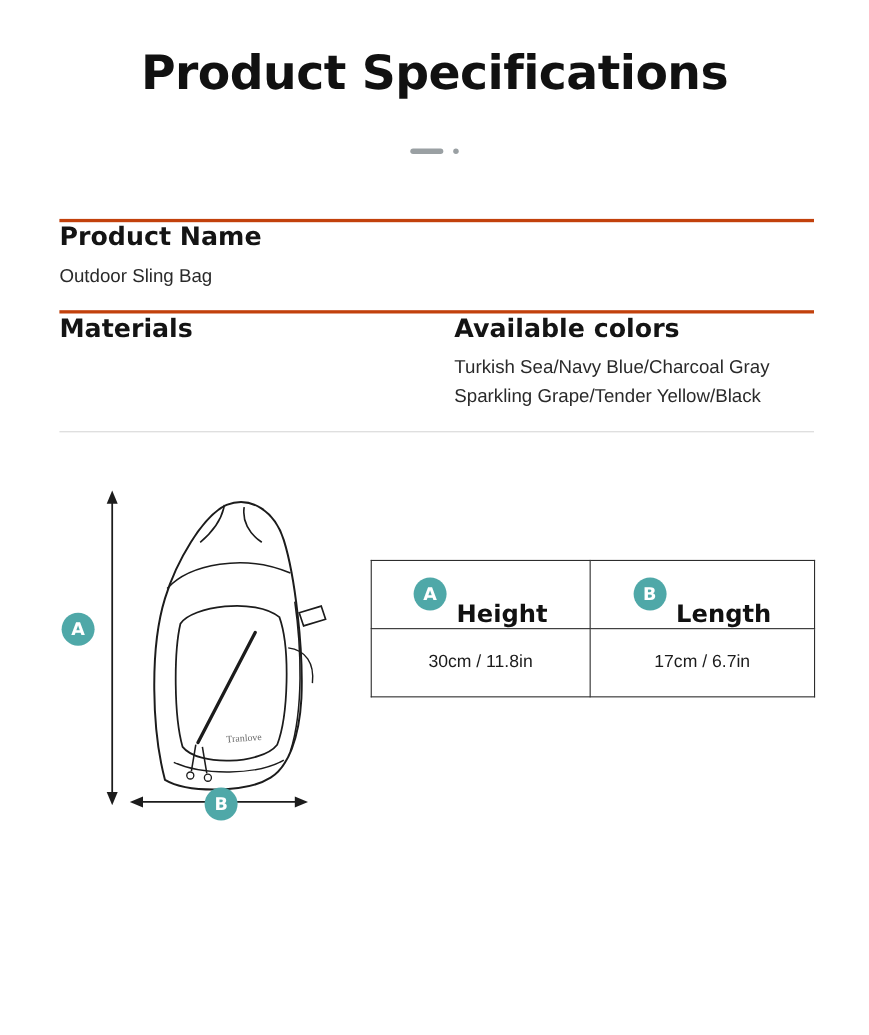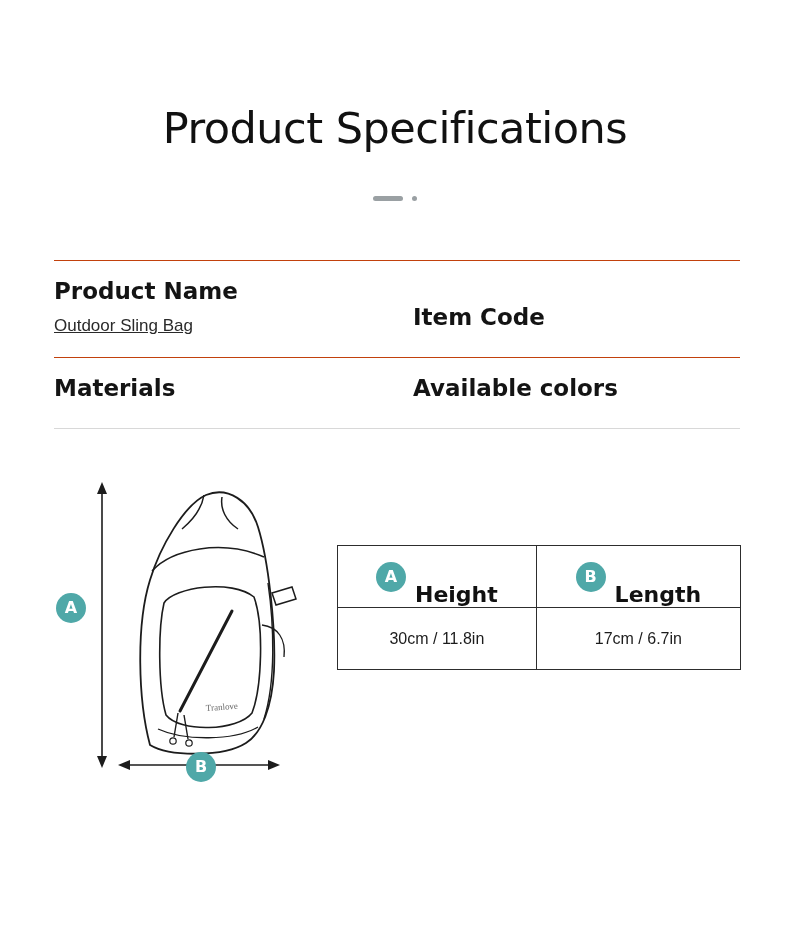--- a/index.html
+++ b/index.html
@@ -14,26 +14,26 @@
     position: relative;
     font-family: "Liberation Sans", sans-serif;
     color: #1c1c1c;
     overflow: hidden;
   }
 
   
   .page-title {
     text-align: center;
     font-family: "DejaVu Sans", sans-serif;
-    font-weight: 400;
+    font-weight: 700;
     font-size: 43px;
     letter-spacing: -0.5px;
     color: #111111;
     margin: 0;
-    padding-top: 107px;
+    padding-top: 46px;
     line-height: 1;
   }
 
   .title-divider {
     display: flex;
     align-items: center;
     justify-content: center;
     gap: 9px;
     margin-top: 43px;
     height: 10px;
@@ -53,24 +53,22 @@
     background: #9aa0a3;
   }
 
   
   .spec-table {
     margin: 57px 50px 0 54px;
     width: 686px;
   }
   .spec-row {
     display: flex;
-    border-top: 1px solid #c2410c;
-    padding-top: 16px;
+    border-top: 3px solid #c2410c;
     padding-bottom: 18px;
-    align-items: flex-end;
   }
   .spec-row.last {
     border-bottom: 1px solid #d8d8d8;
   }
   .spec-cell {
     flex: 0 0 50%;
     padding-right: 10px;
   }
   .spec-cell.right { padding-left: 16px; }
   .spec-label {
@@ -80,21 +78,20 @@
     color: #141414;
     line-height: 1.3;
     margin: 0 0 6px 0;
   }
   .spec-value {
     font-size: 17px;
     color: #2a2a2a;
     line-height: 1.55;
     margin: 0;
     font-weight: 400;
-    text-decoration: underline;
   }
 
   
   .lower {
     position: relative;
     margin-top: 46px;
     height: 330px;
   }
 
   
@@ -177,30 +174,31 @@
 </div>
 
 <div class="spec-table">
 
   <div class="spec-row">
     <div class="spec-cell">
       <p class="spec-label">Product Name</p>
       <p class="spec-value">Outdoor Sling Bag</p>
     </div>
     <div class="spec-cell right">
-      <p class="spec-label">Item Code</p>
     </div>
   </div>
 
   <div class="spec-row last">
     <div class="spec-cell">
       <p class="spec-label">Materials</p>
     </div>
     <div class="spec-cell right">
       <p class="spec-label">Available colors</p>
+      <p class="spec-value" style="white-space:pre-line">Turkish Sea/Navy Blue/Charcoal Gray
+Sparkling Grape/Tender Yellow/Black</p>
     </div>
   </div>
 
 </div>
 
 <div class="lower">
 
   <div class="illustration">
     <svg width="290" height="320" viewBox="0 0 290 320" fill="none" xmlns="http://www.w3.org/2000/svg">
 

